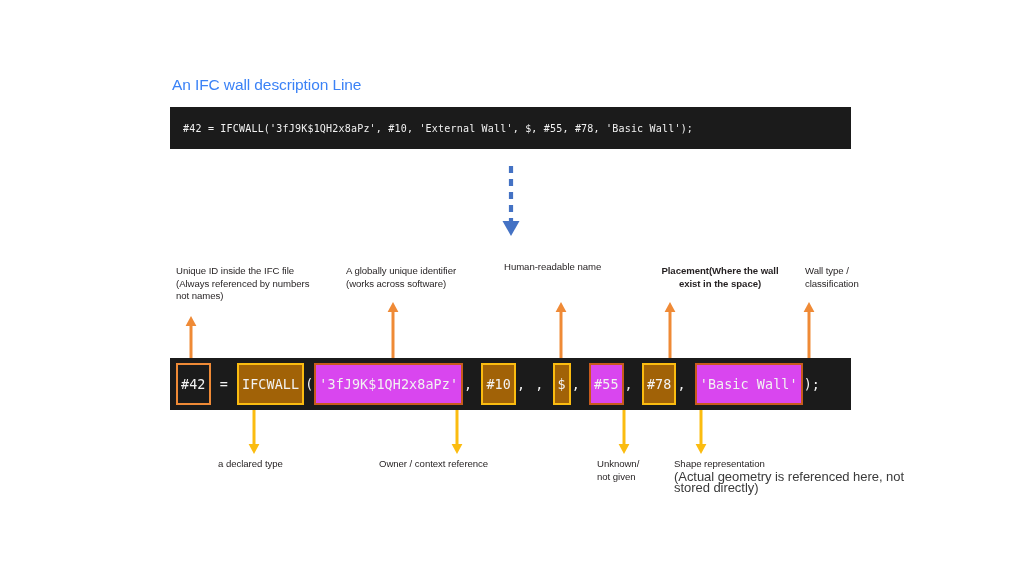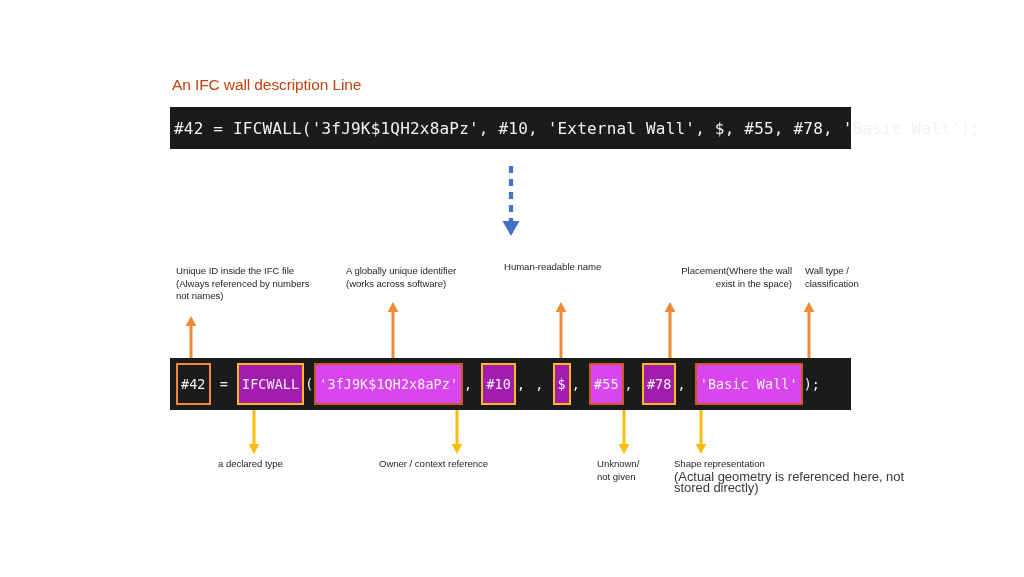--- a/index.html
+++ b/index.html
@@ -16,42 +16,42 @@
     color: #231f20;
   }
 
   
   #page-title {
     position: absolute;
     left: 172px;
     top: 75px;
     font-size: 15.5px;
     line-height: 20px;
-    color: #c2410c;
+    color: #3b82f6;
     white-space: nowrap;
     letter-spacing: -0.1px;
   }
 
   
   .code-bar {
     position: absolute;
     background: #1b1b1b;
     display: flex;
     align-items: center;
     font-family: "DejaVu Sans Mono", monospace;
     color: #f2f2f2;
     white-space: pre;
   }
   #code-bar-top {
     left: 170px;
     top: 107px;
     width: 681px;
     height: 42px;
-    font-size: 16px;
-    padding-left: 4px;
+    font-size: 10px;
+    padding-left: 13px;
     box-sizing: border-box;
     letter-spacing: 0.2px;
   }
   #code-bar-annotated {
     left: 170px;
     top: 358px;
     width: 681px;
     height: 52px;
     font-size: 13.4px;
     padding-left: 6px;
@@ -76,21 +76,21 @@
   .tok.box-orange-bright {
     border: 2.6px solid #ef8a36;
     background: #1b1b1b;
   }
   .tok.box-orange-dark {
     border: 2.6px solid #c75b1c;
     background: #d946ef;
   }
   .tok.box-yellow {
     border: 2.6px solid #fbbc10;
-    background: #a21caf;
+    background: #a16207;
   }
 
   
   #blue-flow-arrow {
     position: absolute;
     left: 489px;
     top: 164px;
     width: 44px;
     height: 76px;
   }
@@ -107,21 +107,21 @@
     line-height: 12.6px;
     color: #231f20;
     letter-spacing: -0.05px;
   }
   .label .sub {
     display: block;
     font-size: 13px;
     line-height: 11px;
     color: #3a3a3a;
   }
-  .label.center { text-align: right; }
+  .label.center { text-align: center; font-weight: bold; }
 </style>
 </head>
 <body>
 
 <div id="page-title">An IFC wall description Line</div>
 
 <div id="code-bar-top" class="code-bar">
   <span>#42 = IFCWALL('3fJ9K$1QH2x8aPz', #10, 'External Wall', $, #55, #78, 'Basic Wall');</span>
 </div>
 

